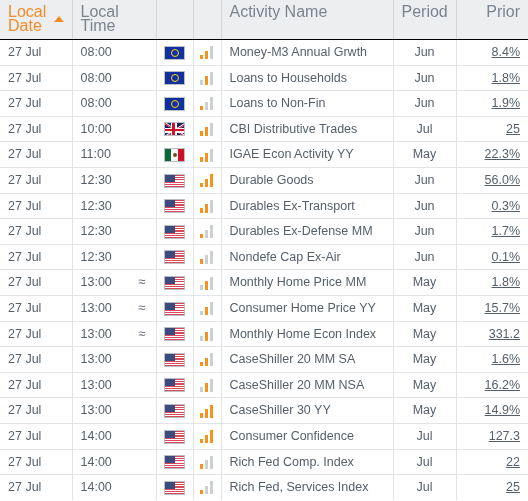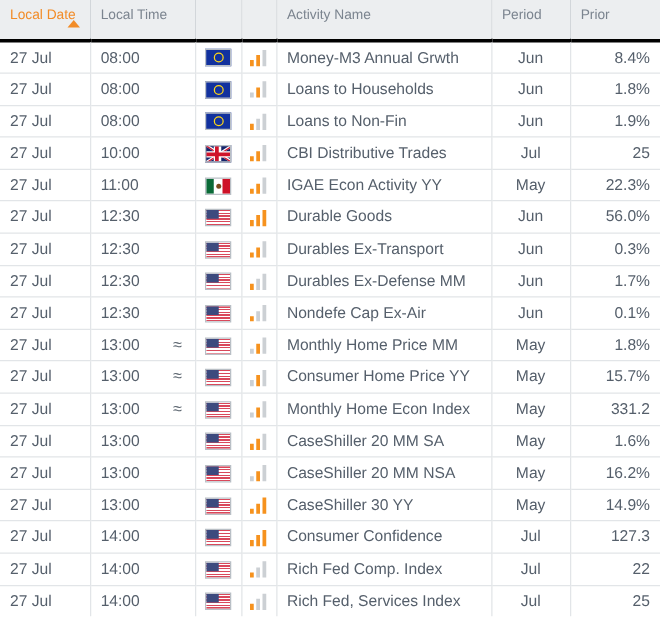--- a/index.html
+++ b/index.html
@@ -28,36 +28,36 @@
   table.cal col.c-flag { width: 37px; }
   table.cal col.c-chart { width: 28px; }
   table.cal col.c-name { width: 172px; }
   table.cal col.c-period { width: 63px; }
   table.cal col.c-prior { width: 72px; }
 
   thead th {
     background: #eceef0;
     color: #7b848f;
     font-weight: normal;
-    font-size: 11px;
+    font-size: 16px;
     text-align: left;
     padding: 5px 8px 6px 8px;
     border-right: 1px solid #d2d6da;
-    border-bottom: 3px solid #000000;
+    border-bottom: 1px solid #000000;
     vertical-align: top;
     line-height: 14px;
     height: 32px;
     box-sizing: border-box;
     position: relative;
   }
   thead th:last-child { border-right: none; }
   thead th.sorted {
     color: #f28c28;
   }
-  thead th.num { text-align: left; }
+  thead th.num { text-align: right; }
   .sort-tri {
     position: absolute;
     right: 8px;
     top: 16px;
     width: 0; height: 0;
     border-left: 5px solid transparent;
     border-right: 5px solid transparent;
     border-bottom: 6px solid #f28c28;
   }
 
@@ -68,21 +68,21 @@
     height: 24.6px;
     line-height: 24.6px;
     white-space: nowrap;
     overflow: hidden;
     box-sizing: border-box;
     font-size: 12.5px;
     color: #555f6b;
   }
   tbody td:last-child { border-right: none; }
   tbody tr:last-child td { border-bottom: none; }
-  td.num { text-align: right; }
+  td.num { text-align: right; text-decoration: underline; }
   td.ctr { text-align: center; padding: 0; }
   td.period { text-align: center; }
 
   
   .timecell {
     display: flex;
     align-items: flex-end;
     justify-content: space-between;
     height: 100%;
   }

